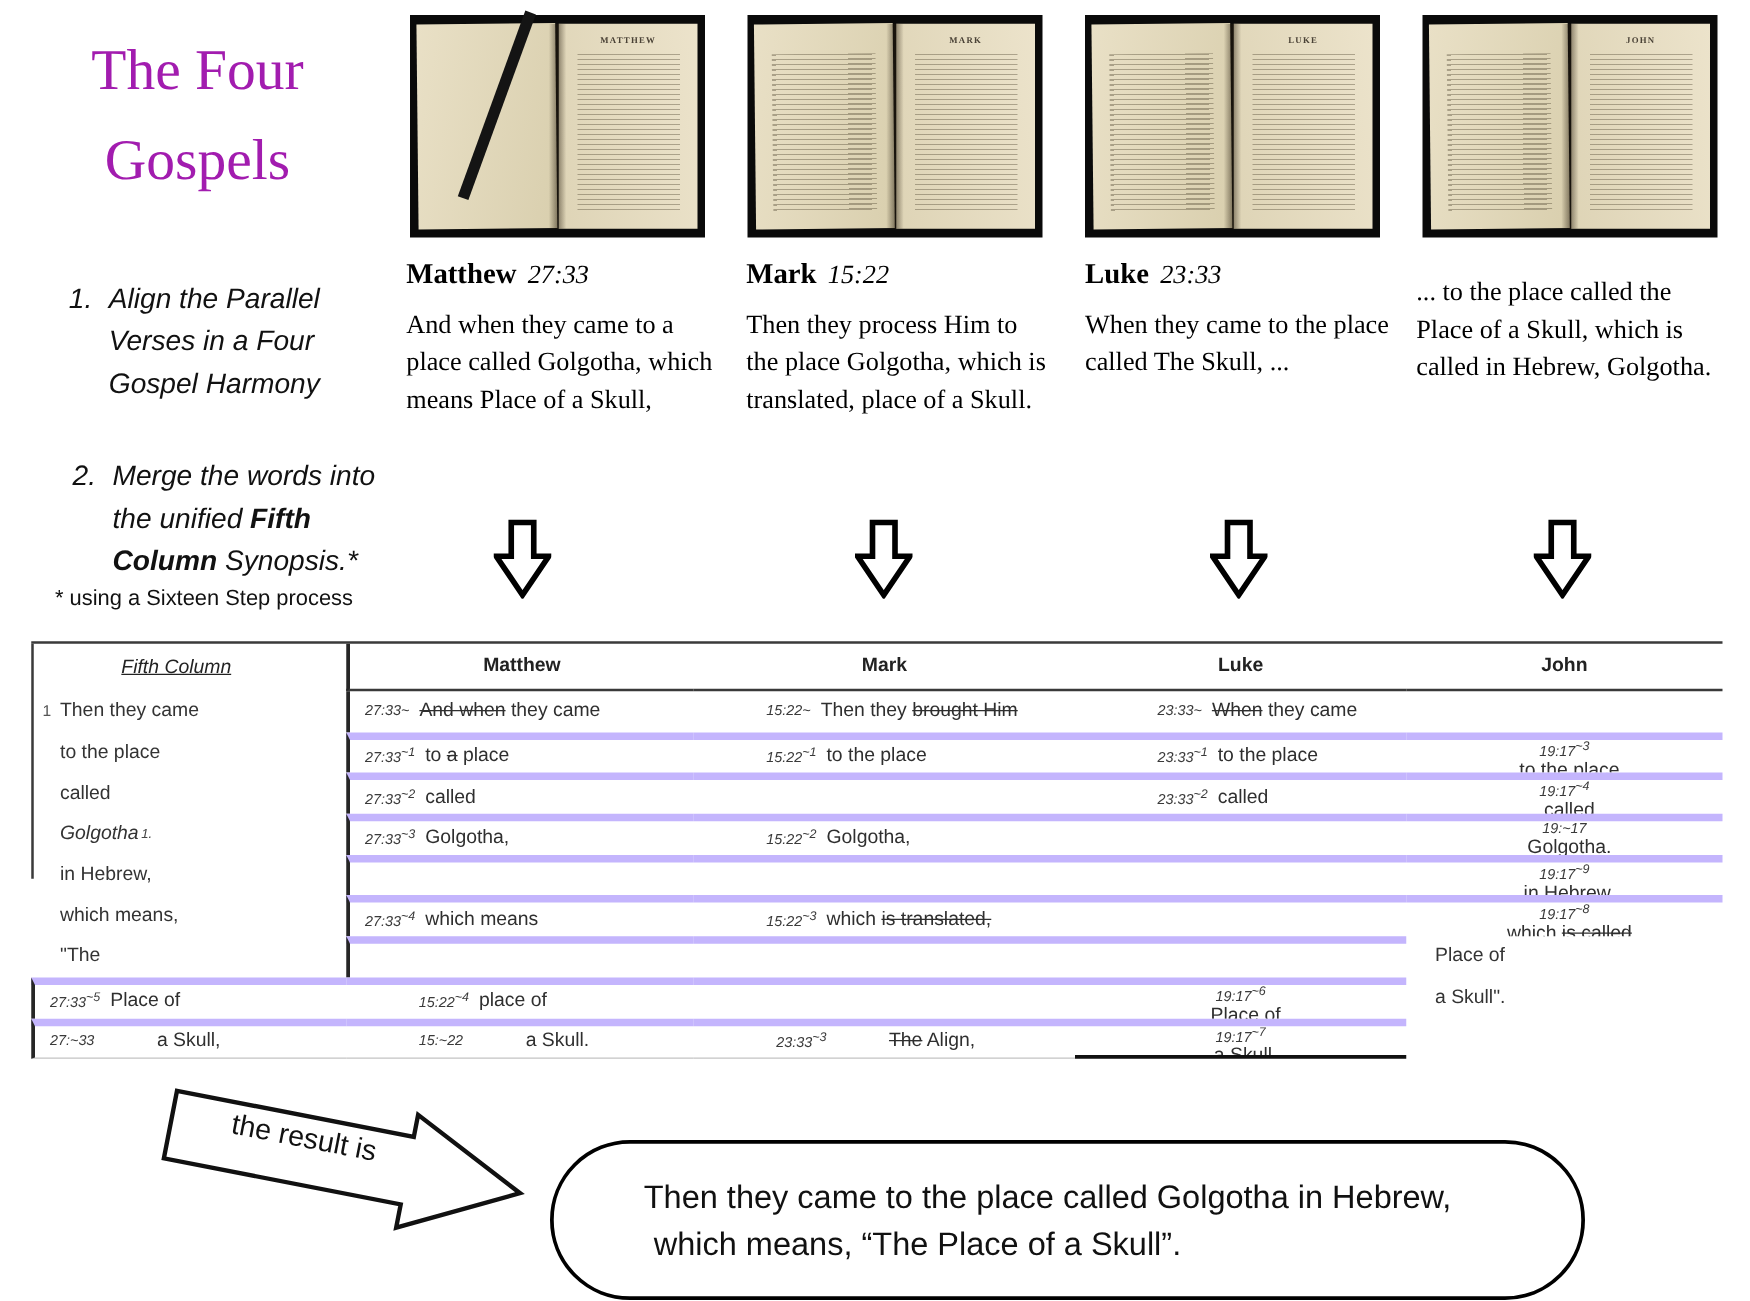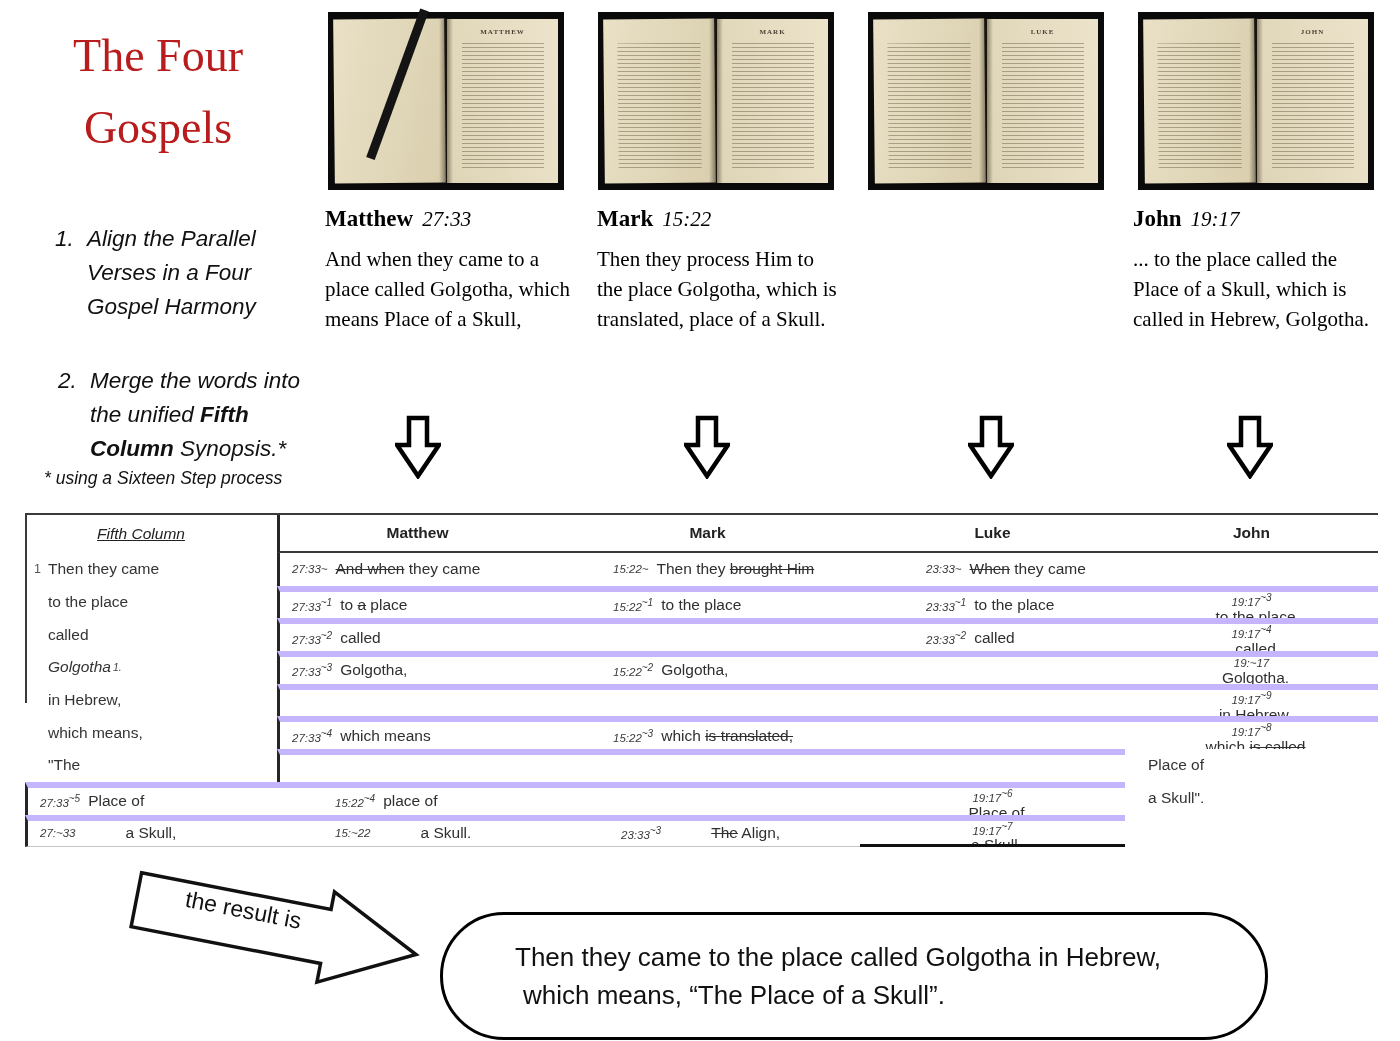--- a/index.html
+++ b/index.html
@@ -1,28 +1,28 @@
 <!DOCTYPE html>
 <html><head>
 <meta charset="utf-8">
 <style>
   html,body{margin:0;padding:0;background:#fff;}
   #page{position:relative;width:1400px;height:1041px;background:#fff;overflow:hidden;
         font-family:"Liberation Sans",sans-serif;color:#1a1a1a;}
 
   
   .title{position:absolute;left:28px;top:20px;width:260px;text-align:center;
-         font-family:"Liberation Serif",serif;font-size:46px;line-height:72px;color:#b91c1c;}
+         font-family:"Liberation Serif",serif;font-size:46px;line-height:72px;color:#a21caf;}
   .step{position:absolute;display:flex;font-style:italic;font-size:22.5px;line-height:34px;color:#111;}
   .step .num{width:32px;flex:none;}
   .step1{left:55px;top:222px;}
   .step1 .txt{width:206px;}
   .step2{left:58px;top:364px;}
   .step2 .txt{width:232px;}
-  .footnote{position:absolute;left:44px;top:468px;font-style:italic;font-size:17.5px;color:#111;}
+  .footnote{position:absolute;left:44px;top:468px;font-size:17.5px;color:#111;}
 
   
   .book{position:absolute;top:12px;width:236px;height:178px;background:#0a0a0a;}
   .page{position:absolute;top:7px;bottom:7px;width:47%;}
   .pl{left:6px;background:linear-gradient(100deg,#e9e0c6,#d9cfae);transform:rotate(-0.6deg);}
   .pr{right:6px;background:linear-gradient(260deg,#ece3cb,#ded4b6);}
   .gutter{position:absolute;left:50%;top:7px;bottom:7px;width:14px;transform:translateX(-50%);
           background:linear-gradient(90deg,rgba(40,30,15,0),rgba(40,30,15,.5),rgba(40,30,15,0));}
   .ptxt{position:absolute;left:13%;right:13%;top:24px;bottom:14px;opacity:.75;
         background:repeating-linear-gradient(to bottom,rgba(70,60,40,.5) 0px,rgba(70,60,40,.5) 1px,transparent 1px,transparent 4px);}
@@ -145,24 +145,27 @@
       <span class="gname">Matthew</span><span class="gref">27:33</span>
     </div>
     <div class="gverse">And when they came to a place called Golgotha, which means Place of a Skull,</div>
   </div>
   <div class="gcol" style="left:597px">
     <div class="ghead">
       <span class="gname">Mark</span><span class="gref">15:22</span>
     </div>
     <div class="gverse">Then they process Him to the place Golgotha, which is translated, place of a Skull.</div>
   </div>
+  <div class="gcol" style="left:868px">
+    <div class="ghead">
+      <span class="gname">Luke</span><span class="gref">23:33</span>
+    </div>
+    <div class="gverse">When they came to the place called The Skull, ...</div>
+  </div>
   <div class="gcol" style="left:1133px">
-    <div class="ghead">
-      <span class="gname">John</span><span class="gref">19:17</span>
-    </div>
     <div class="gverse">...  to the place called the Place of a Skull, which is called in Hebrew, Golgotha.</div>
   </div>
 
   <svg class="darrow" style="left:395px" viewBox="0 0 46 64">
     <polygon points="14,3 32,3 32,30 44,30 23,61 2,30 14,30" fill="#fff" stroke="#000" stroke-width="4.5"></polygon>
     </svg>
   <svg class="darrow" style="left:684px" viewBox="0 0 46 64">
     <polygon points="14,3 32,3 32,30 44,30 23,61 2,30 14,30" fill="#fff" stroke="#000" stroke-width="4.5"></polygon>
     </svg>
   <svg class="darrow" style="left:968px" viewBox="0 0 46 64">

